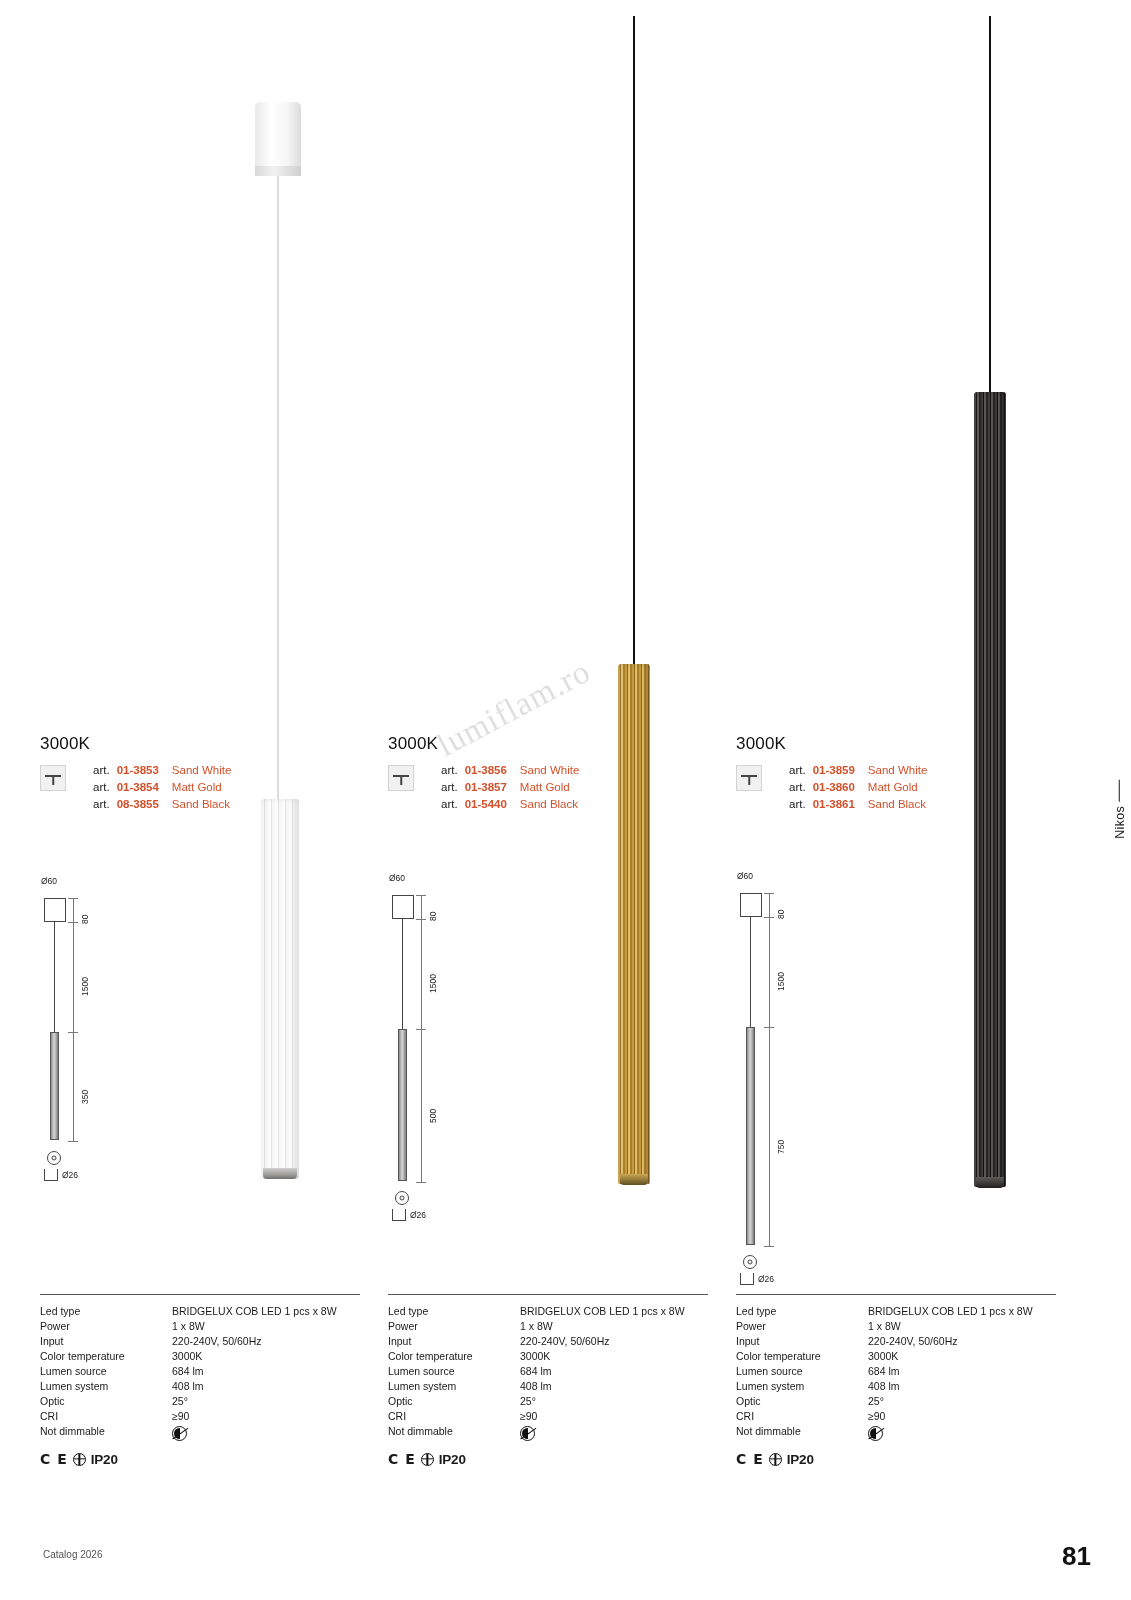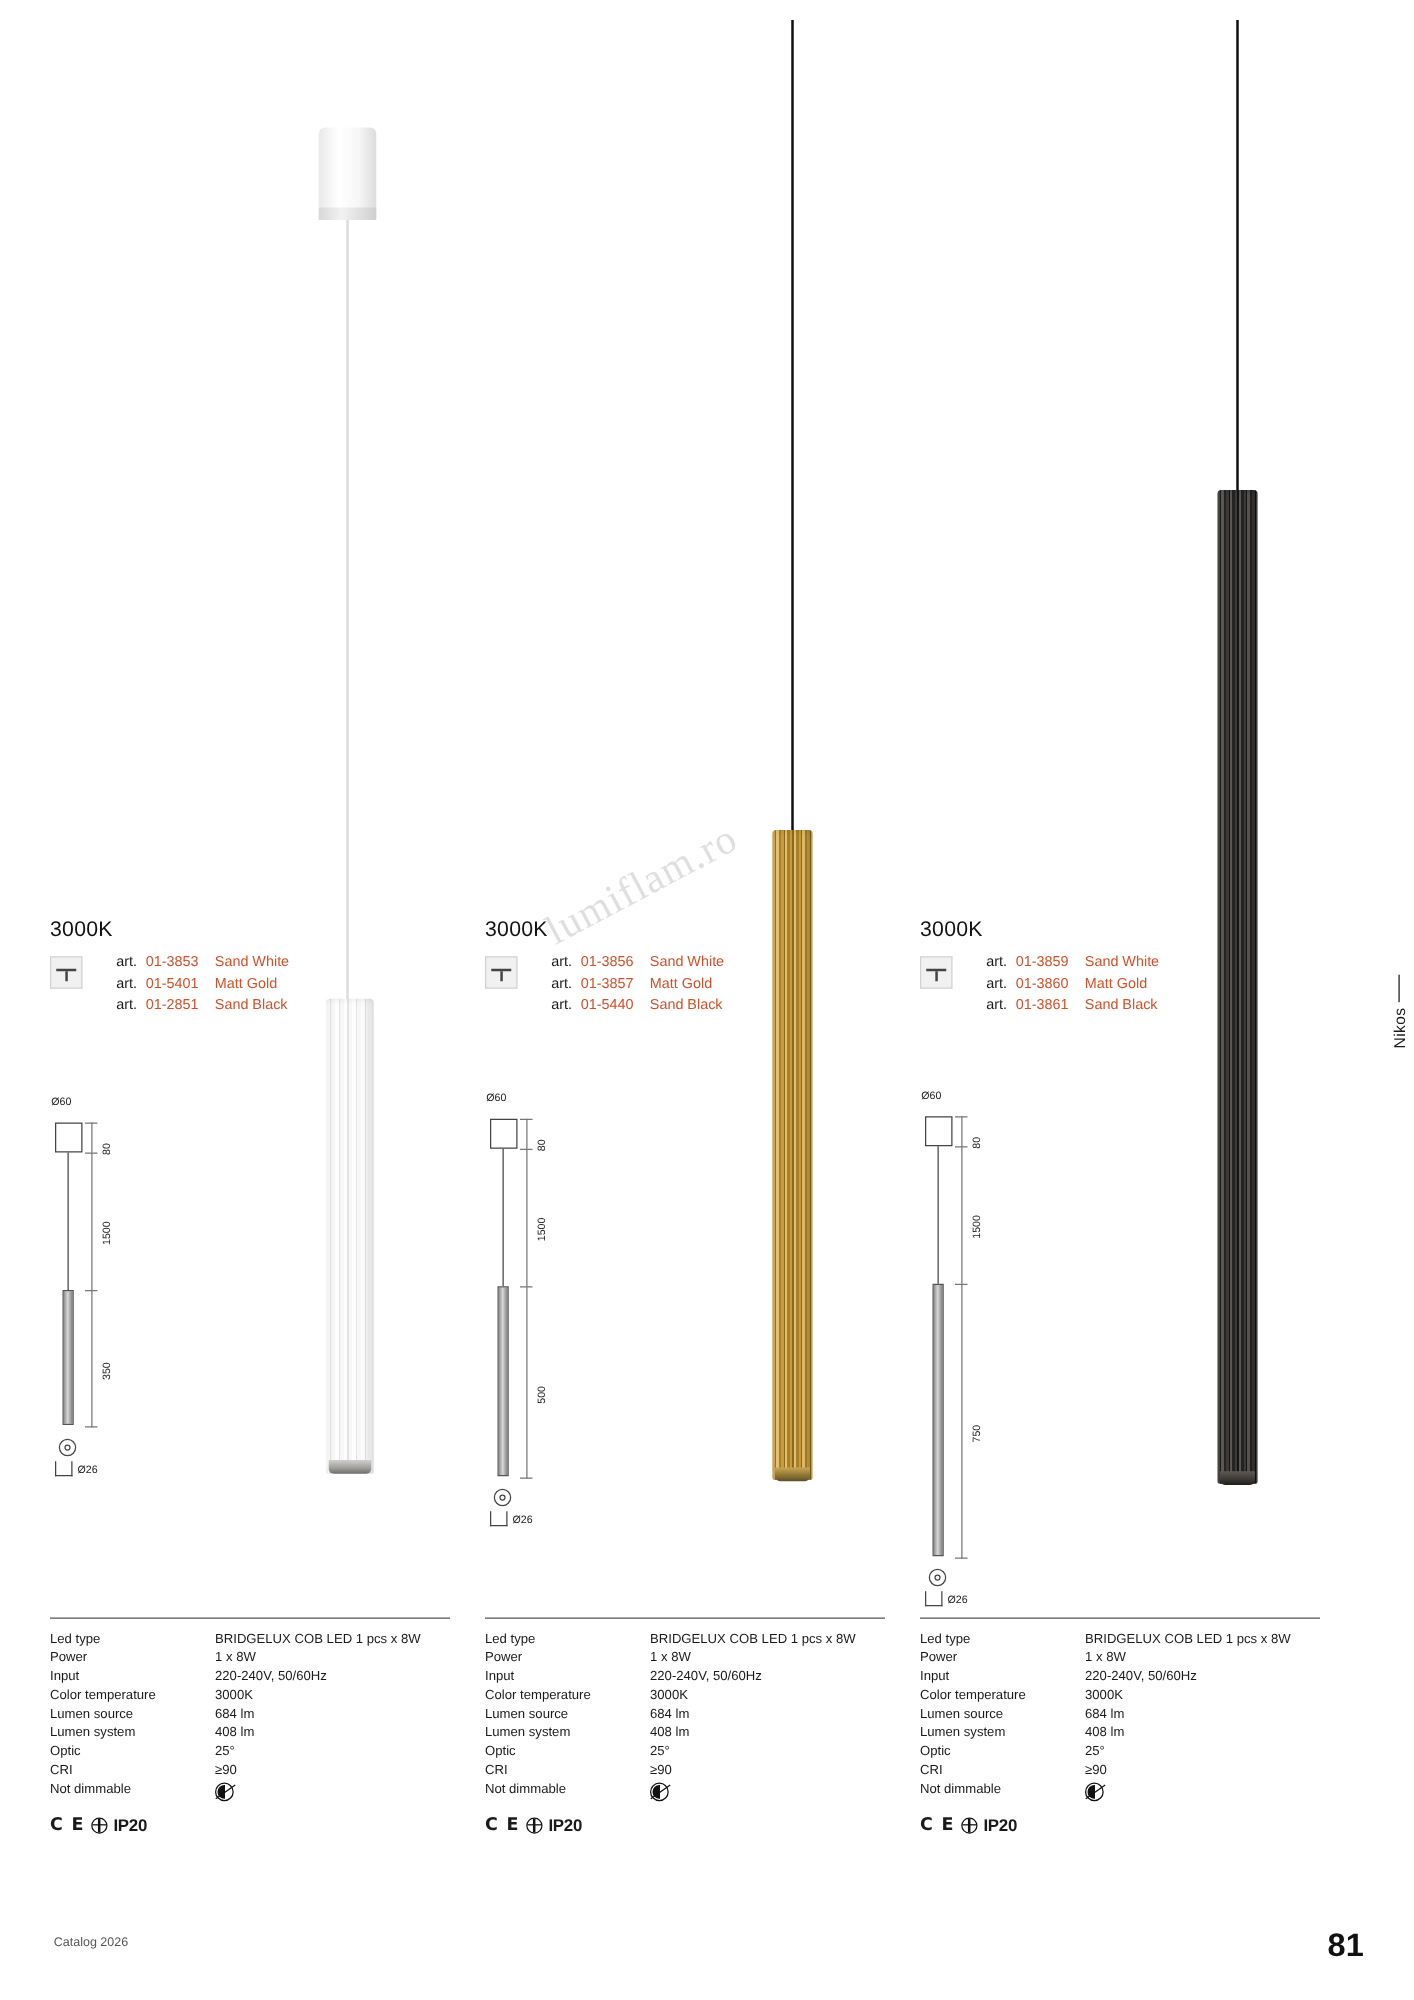--- a/index.html
+++ b/index.html
@@ -105,21 +105,21 @@
   }
   .art-table { border-collapse: collapse; }
   .art-table td {
     font-size: 11.5px;
     padding: 0 0 4px 0;
     vertical-align: top;
     line-height: 13px;
     white-space: nowrap;
   }
   .art-lbl { color: #1a1a1a; padding-right: 7px !important; }
-  .art-code { color: #d2502a; font-weight: normal; padding-right: 13px !important; margin-top: 16px; }
+  .art-code { color: #d2502a; font-weight: bold; padding-right: 13px !important; margin-top: 16px; }
   .art-fin { color: #d2502a; }
 
   
   .tech { position: absolute; left: 0; width: 345px; font-size: 8.5px; color: #222; }
   .tech .lbl { position: absolute; white-space: nowrap; font-size: 8.5px; color: #222; }
   .tech .vlbl { position: absolute; white-space: nowrap; font-size: 8.5px; color: #222; transform: rotate(-90deg); transform-origin: left top; }
   .tech .box {
     position: absolute; border: 1px solid #444; background: #fff;
   }
   .tech .line { position: absolute; background: #444; }
@@ -253,26 +253,26 @@
         </div>
         <table class="art-table">
           <tbody>
               <tr>
             <td class="art-lbl">art.</td>
             <td class="art-code">01-3853</td>
             <td class="art-fin">Sand White</td>
           </tr>
           <tr>
             <td class="art-lbl">art.</td>
-            <td class="art-code">01-5401</td>
+            <td class="art-code">01-3854</td>
             <td class="art-fin">Matt Gold</td>
           </tr>
           <tr>
             <td class="art-lbl">art.</td>
-            <td class="art-code">01-2851</td>
+            <td class="art-code">08-3855</td>
             <td class="art-fin">Sand Black</td>
           </tr>
         </tbody>
           </table>
       </div>
     </div>
 
     <div class="tech" style="top:860px; height:310px;">
       <div class="lbl" style="left:1px; top:0px;">Ø60</div>
       <div class="box" style="left:4px; top:22px; width:22px; height:24px;"></div>

